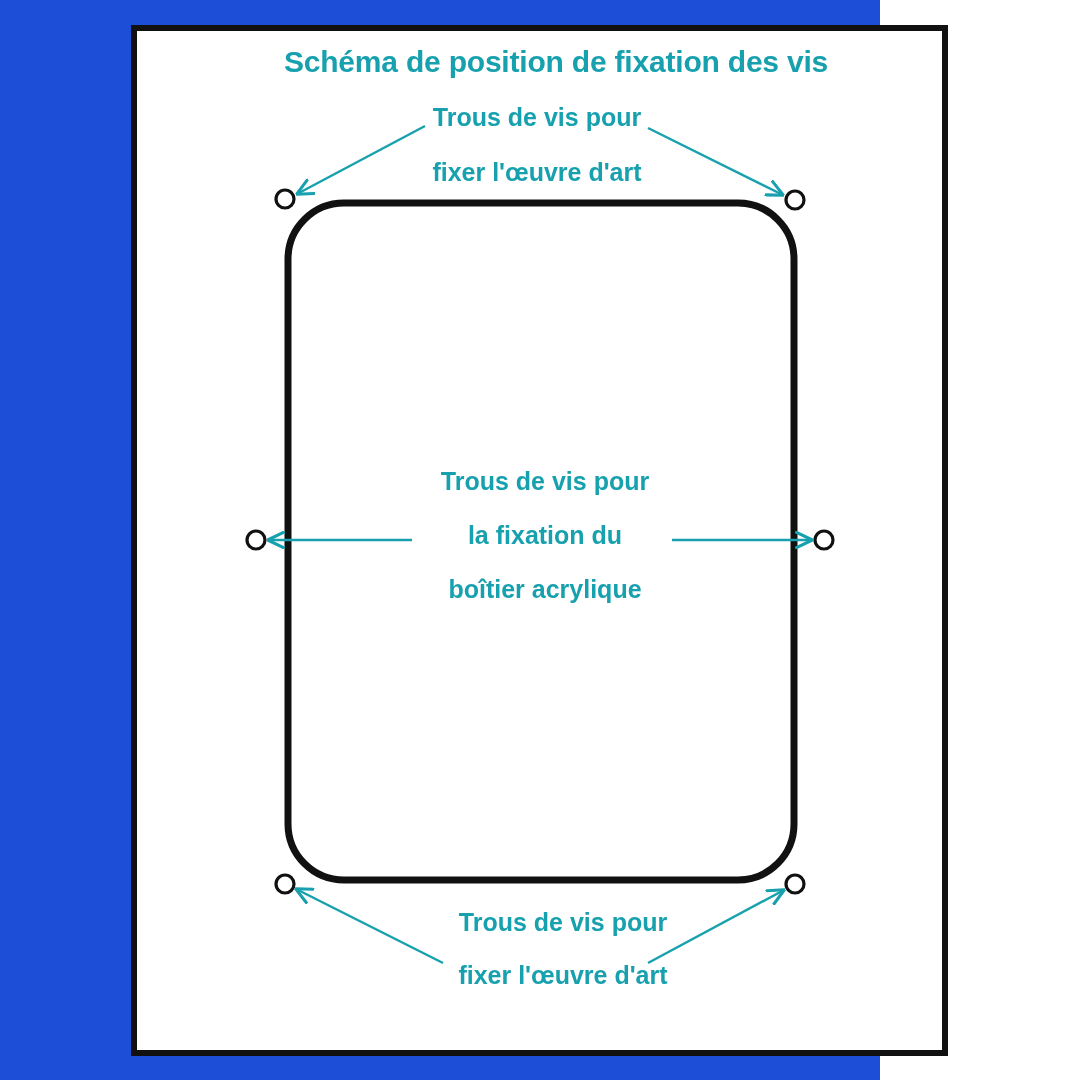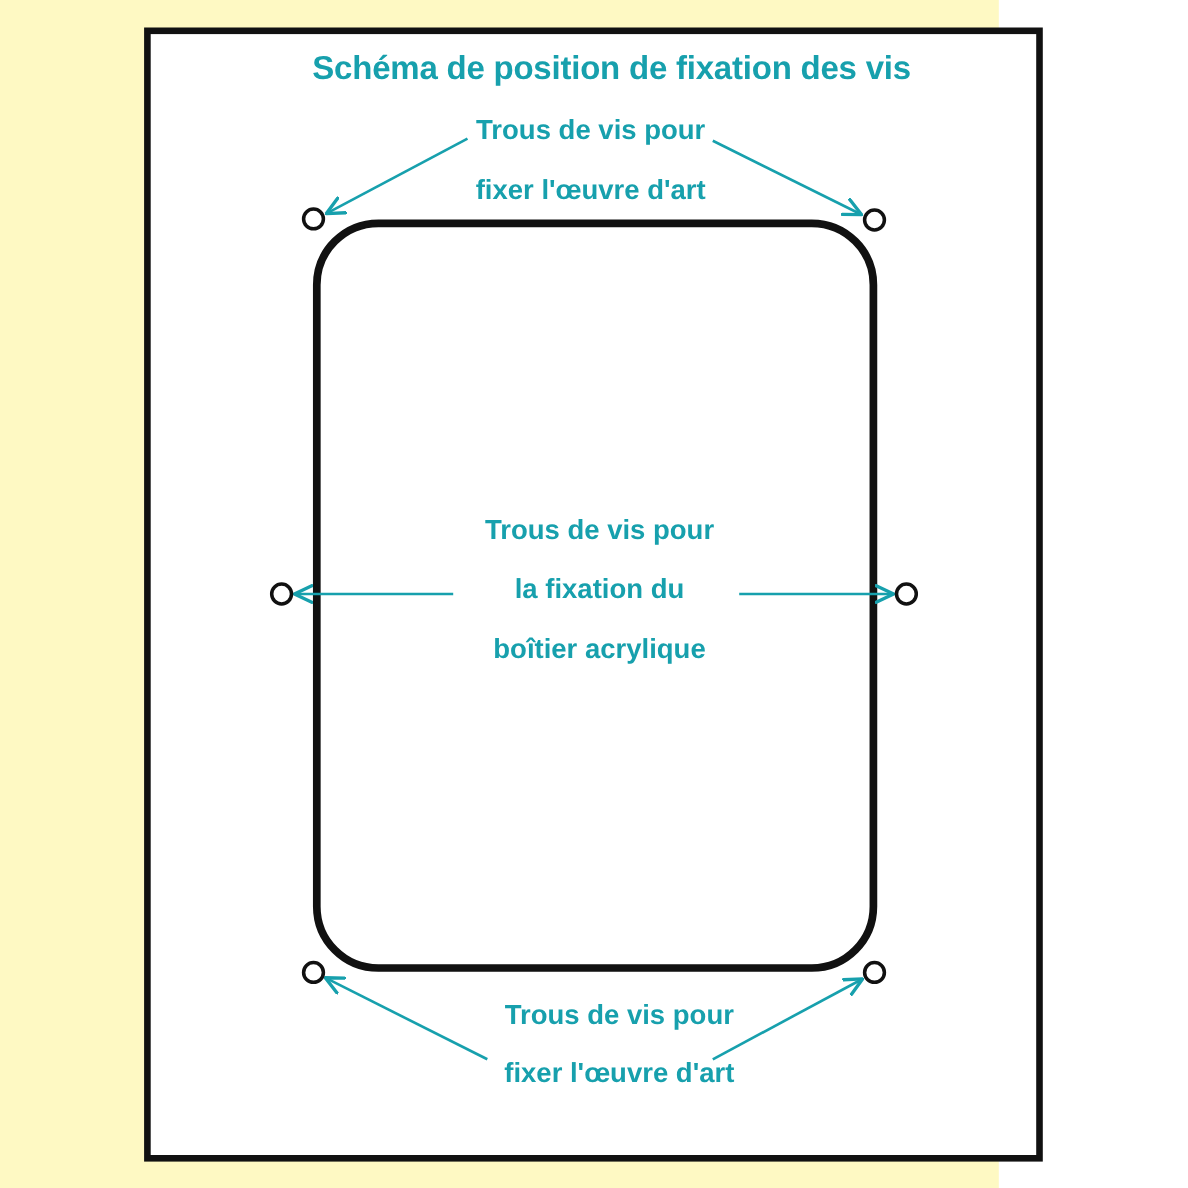--- a/index.html
+++ b/index.html
@@ -10,22 +10,21 @@
   body {
     width: 1080px;
     height: 1080px;
     overflow: hidden;
     font-family: "Liberation Sans", sans-serif;
   }
   #diagram-root {
     position: relative;
     width: 880px;
     height: 1080px;
-    background: #fef9c3;
-    padding-left: 28px;
+    background: #1d4ed8;
   }
   #diagram-svg {
     position: absolute;
     left: 0;
     top: 0;
     width: 1080px;
     height: 1080px;
     display: block;
   }
   .dg-title {

